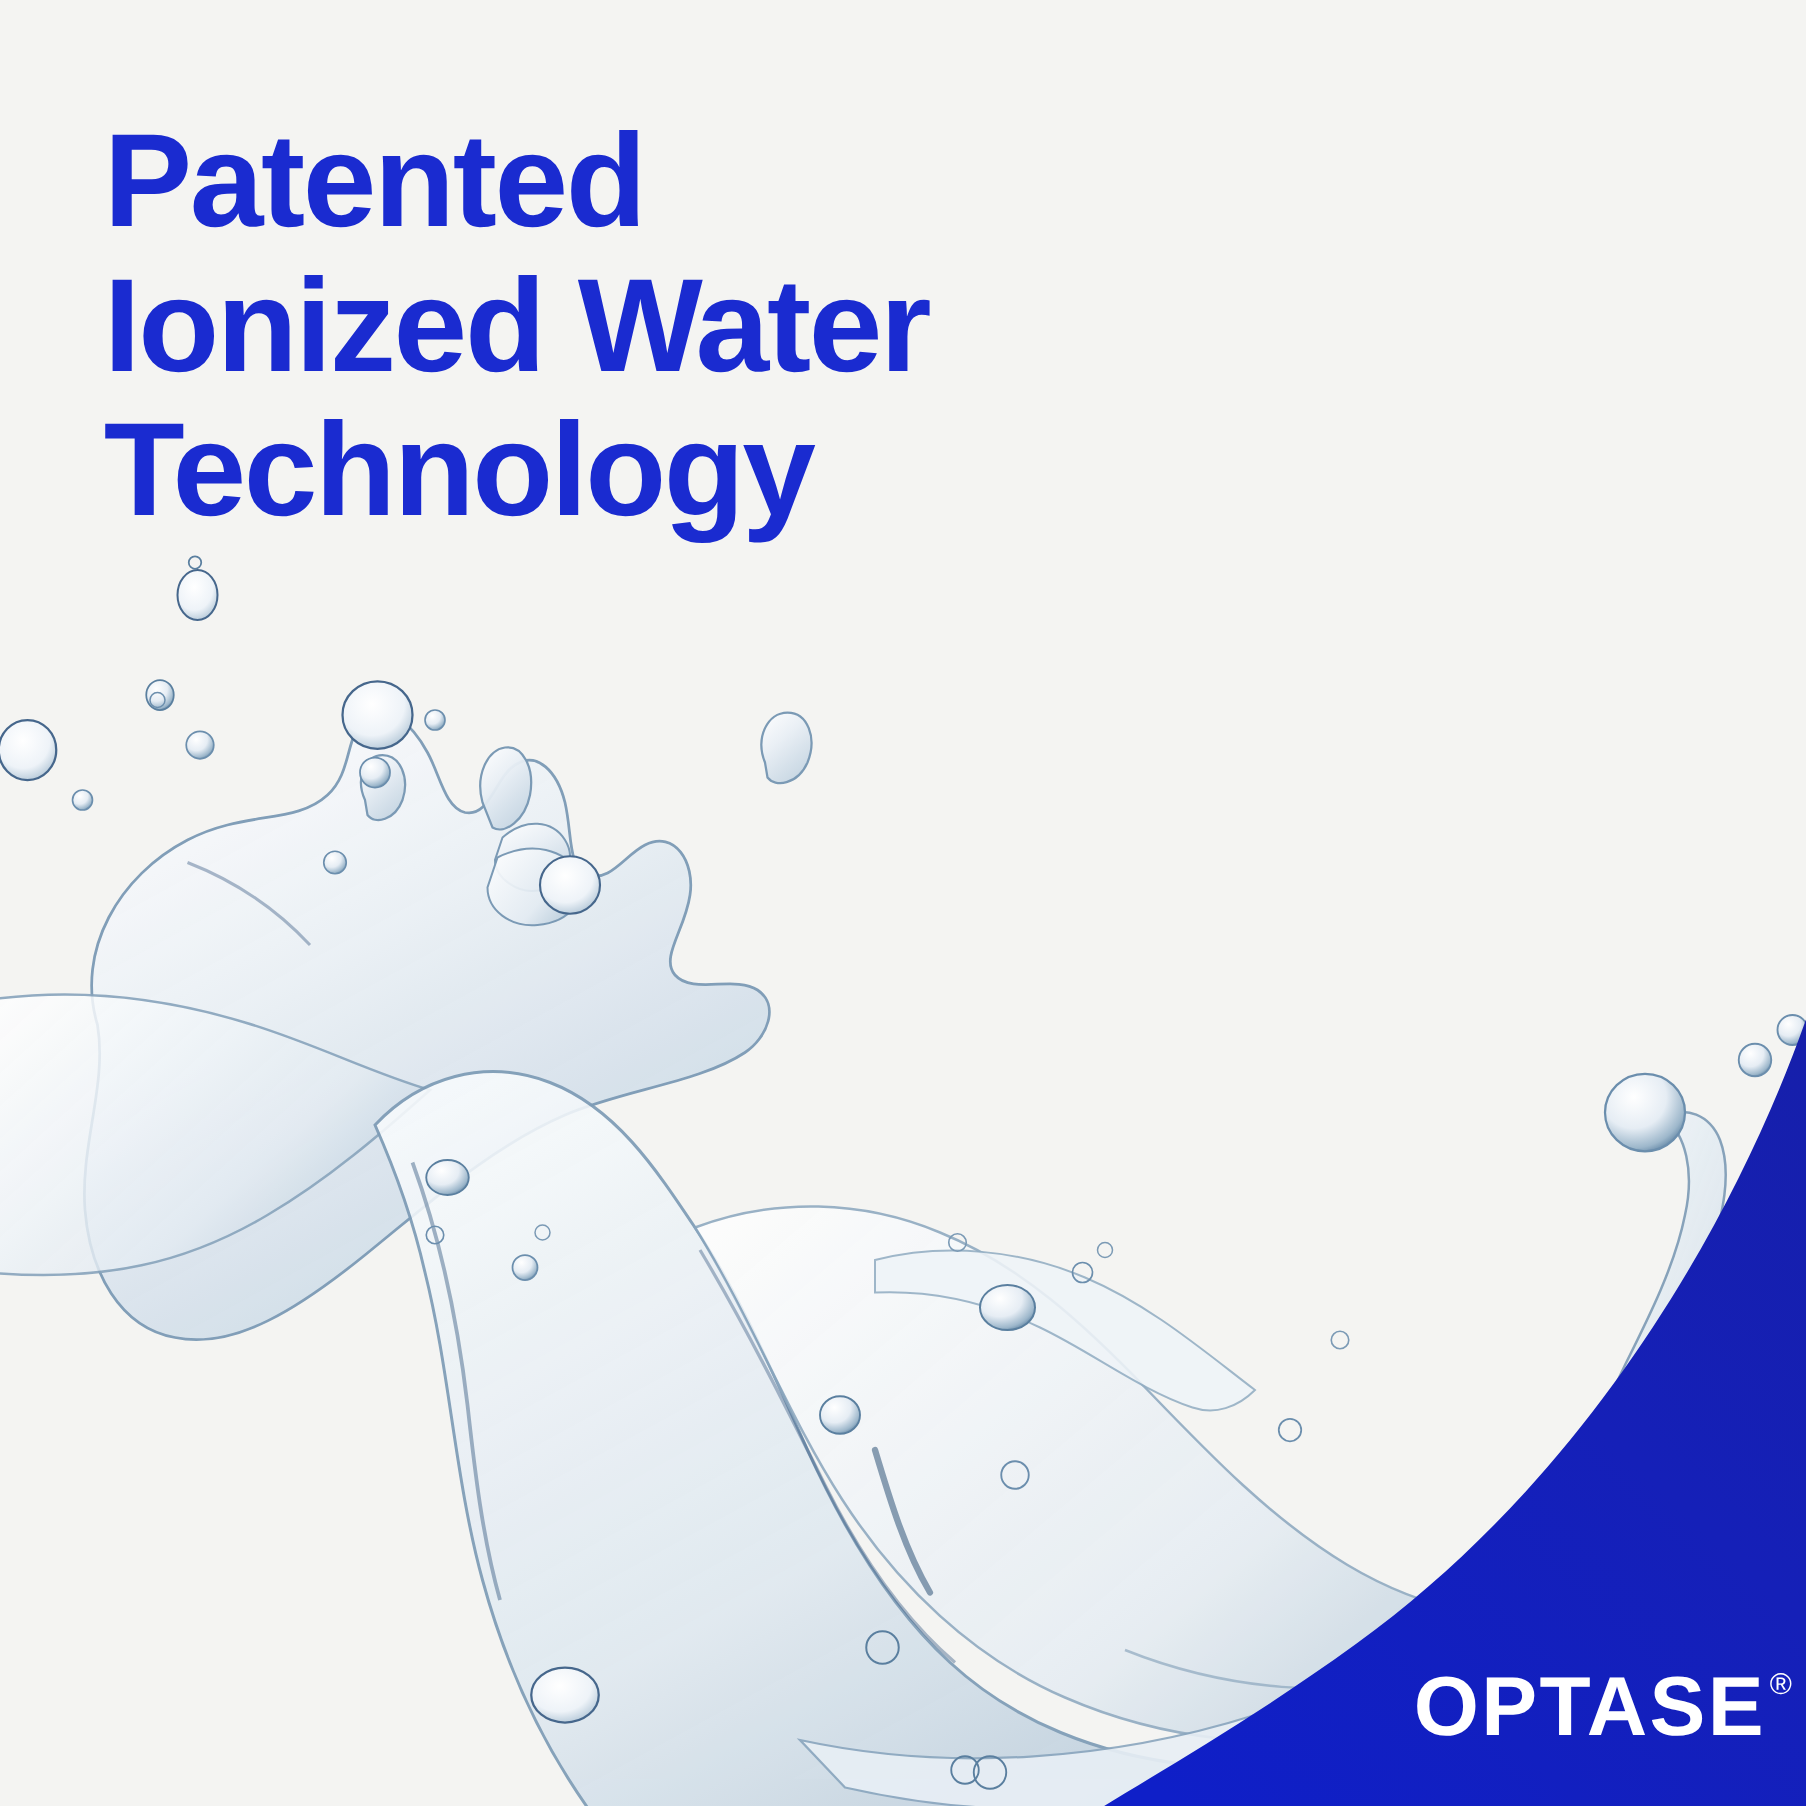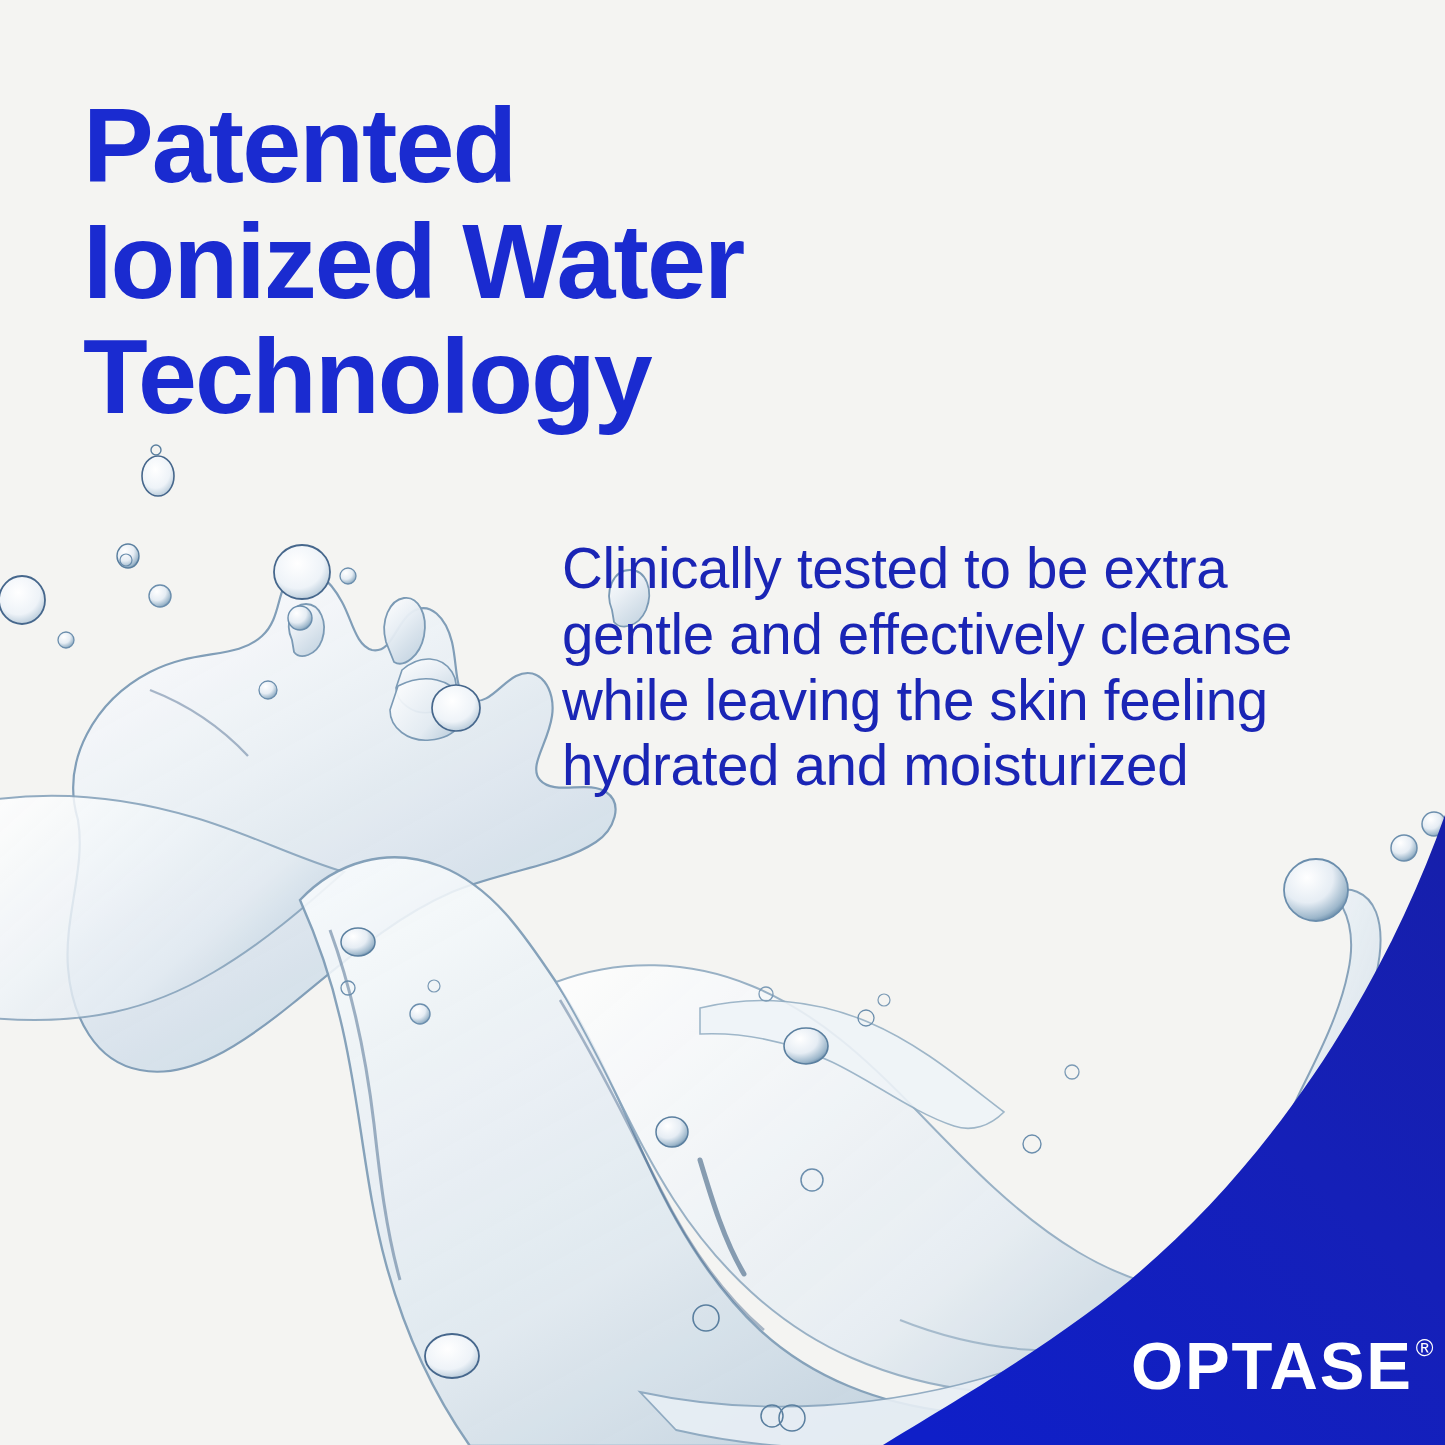--- a/index.html
+++ b/index.html
@@ -235,23 +235,19 @@
       </linearGradient>
     </defs>
     <path d="M 700 10 C 640 180 520 380 340 510 C 260 568 190 608 138 640
              L 700 640 Z" fill="url(#wedgeGrad)"></path>
   </svg>
 
   <h1 id="headline">Patented
 Ionized Water
 Technology</h1>
 
-  <p id="body-copy">Clinically tested to be extra
-gentle and effectively cleanse
-while leaving the skin feeling
-hydrated and moisturized</p>
 
   <div id="brand-logo">
     <span id="brand-wordmark">OPTASE</span>
     <span id="brand-registered">®</span>
   </div>
 
 </div>
 
 </body></html>

